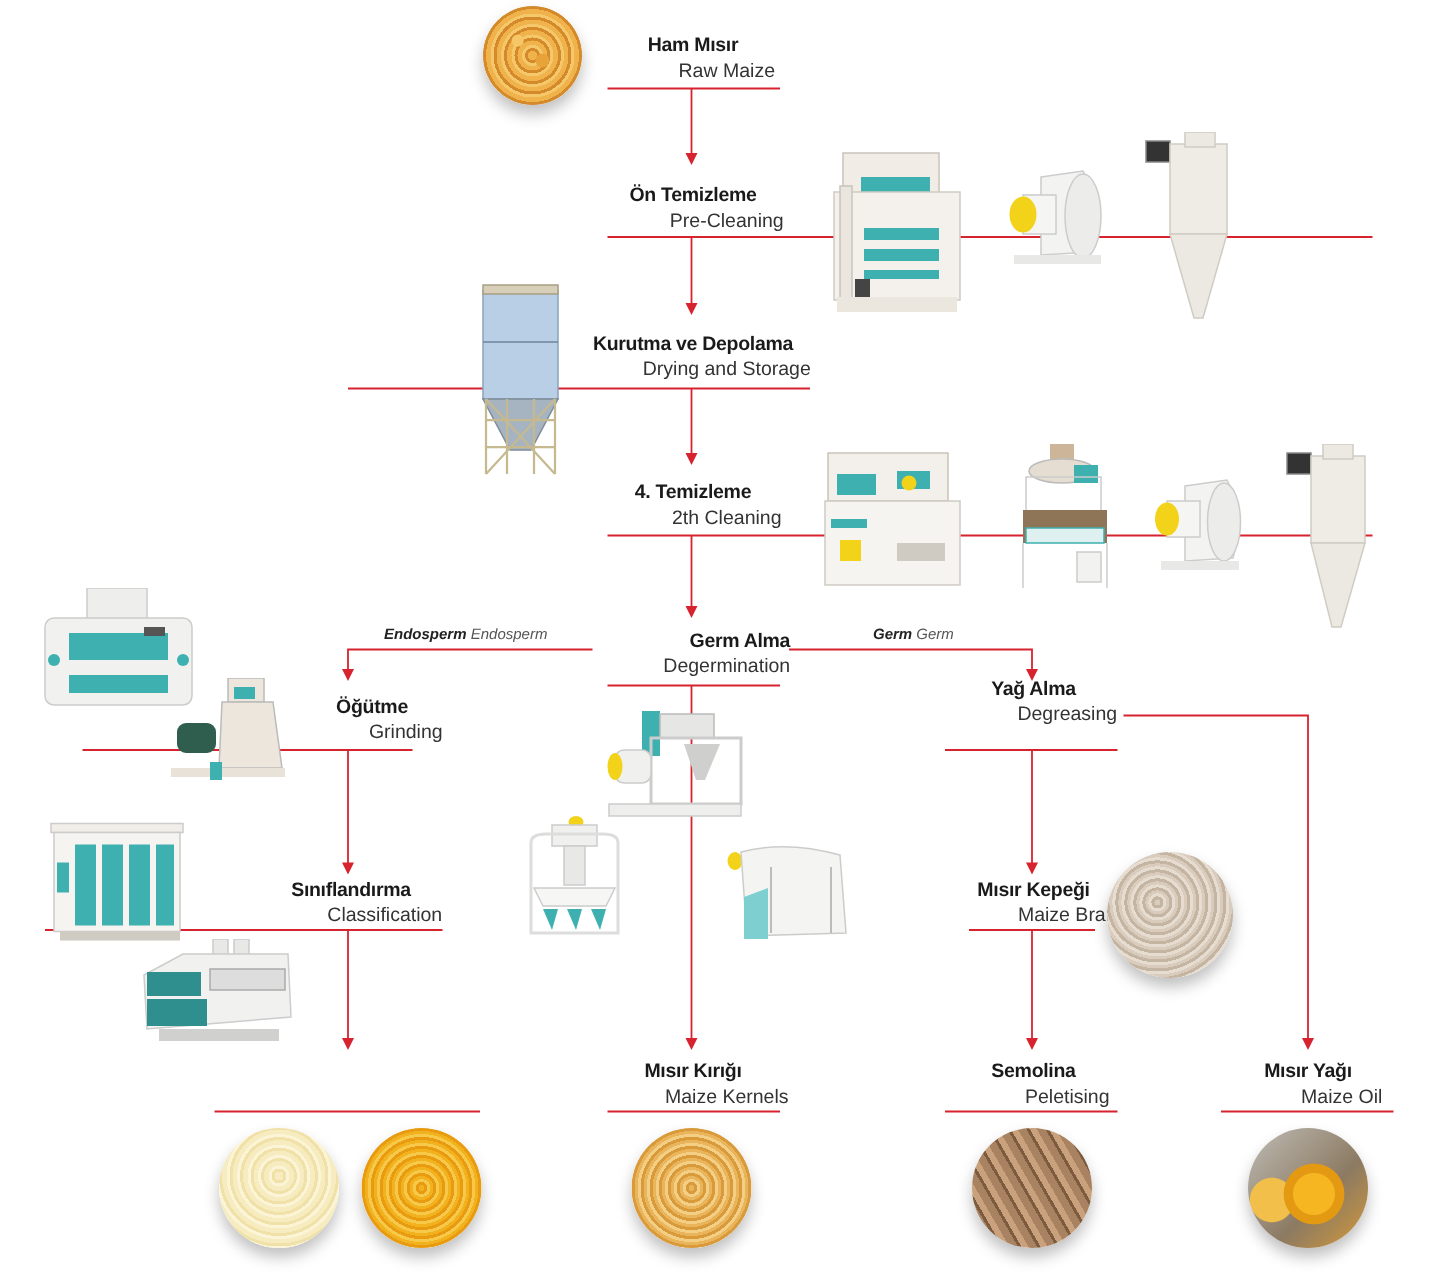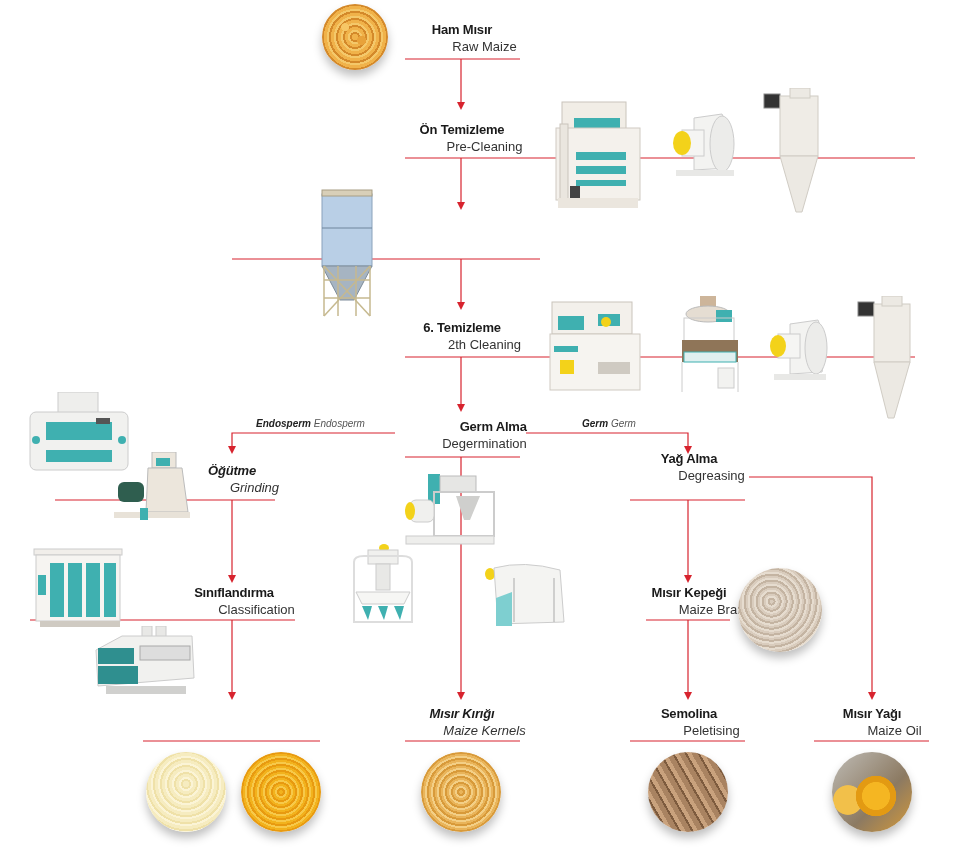--- a/index.html
+++ b/index.html
@@ -90,37 +90,41 @@
   </div>
 
   <div class="node" style="left:462px; top:21px;">
     <div class="tr">Ham Mısır</div>
     <div class="en">Raw Maize</div>
   </div>
   <div class="node" style="left:462px; top:121px;">
     <div class="tr">Ön Temizleme</div>
     <div class="en">Pre-Cleaning</div>
   </div>
+  <div class="node" style="left:462px; top:220px;">
+    <div class="tr">Kurutma ve Depolama</div>
+    <div class="en">Drying and Storage</div>
+  </div>
   <div class="node" style="left:462px; top:319px;">
-    <div class="tr">6. Temizleme</div>
+    <div class="tr">4. Temizleme</div>
     <div class="en">2th Cleaning</div>
   </div>
   <div class="node" style="left:462px; top:418px;text-align:right;">
     <div class="tr">Germ Alma</div>
     <div class="en">Degermination</div>
   </div>
-  <div class="node" style="left:232px; top:462px;font-style:italic;">
+  <div class="node" style="left:248px; top:462px;">
     <div class="tr">Öğütme</div>
     <div class="en">Grinding</div>
   </div>
   <div class="node" style="left:234px; top:584px;">
     <div class="tr">Sınıflandırma</div>
     <div class="en">Classification</div>
   </div>
-  <div class="node" style="left:462px; top:705px;font-style:italic;">
+  <div class="node" style="left:462px; top:705px;">
     <div class="tr">Mısır Kırığı</div>
     <div class="en">Maize Kernels</div>
   </div>
   <div class="node" style="left:689px; top:450px;">
     <div class="tr">Yağ Alma</div>
     <div class="en">Degreasing</div>
   </div>
   <div class="node" style="left:689px; top:584px;">
     <div class="tr">Mısır Kepeği</div>
     <div class="en">Maize Bran</div>

